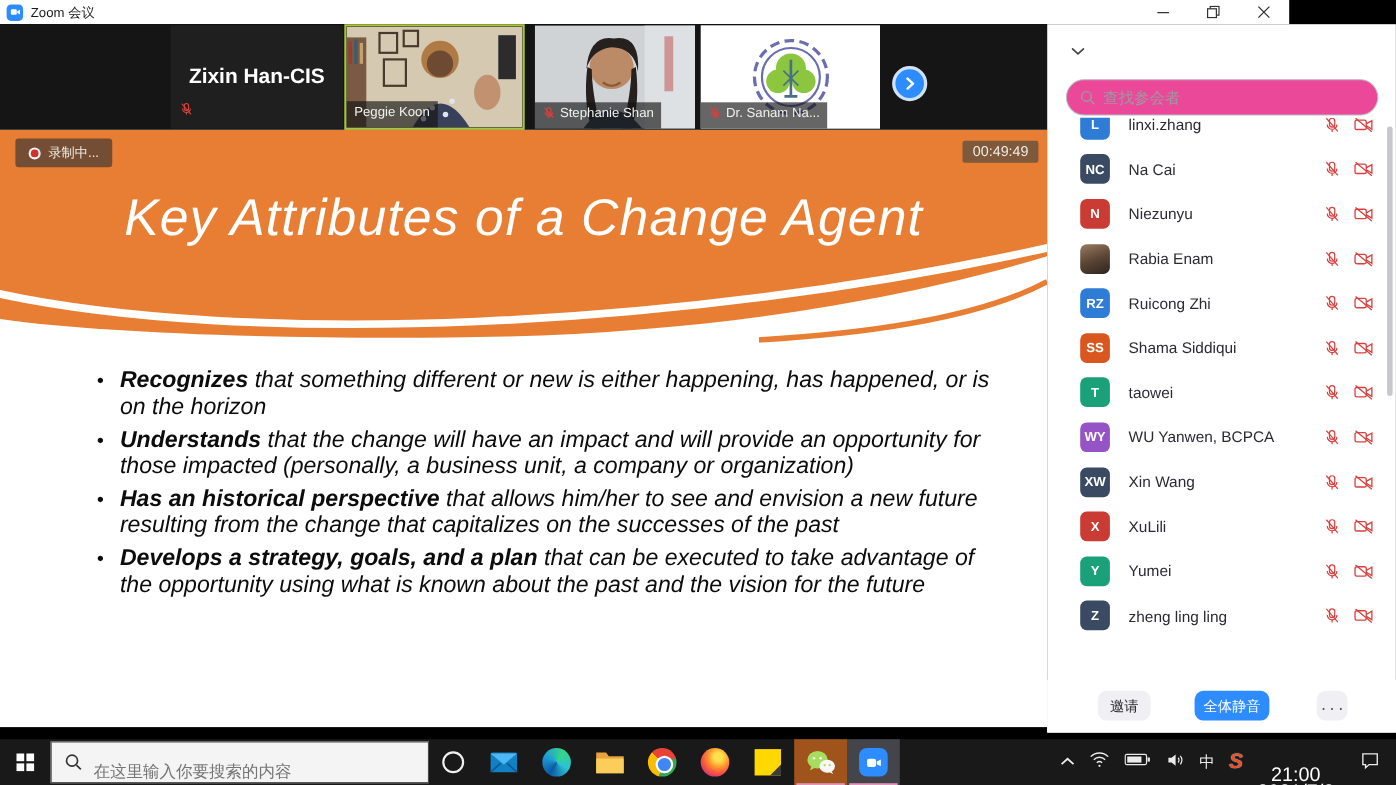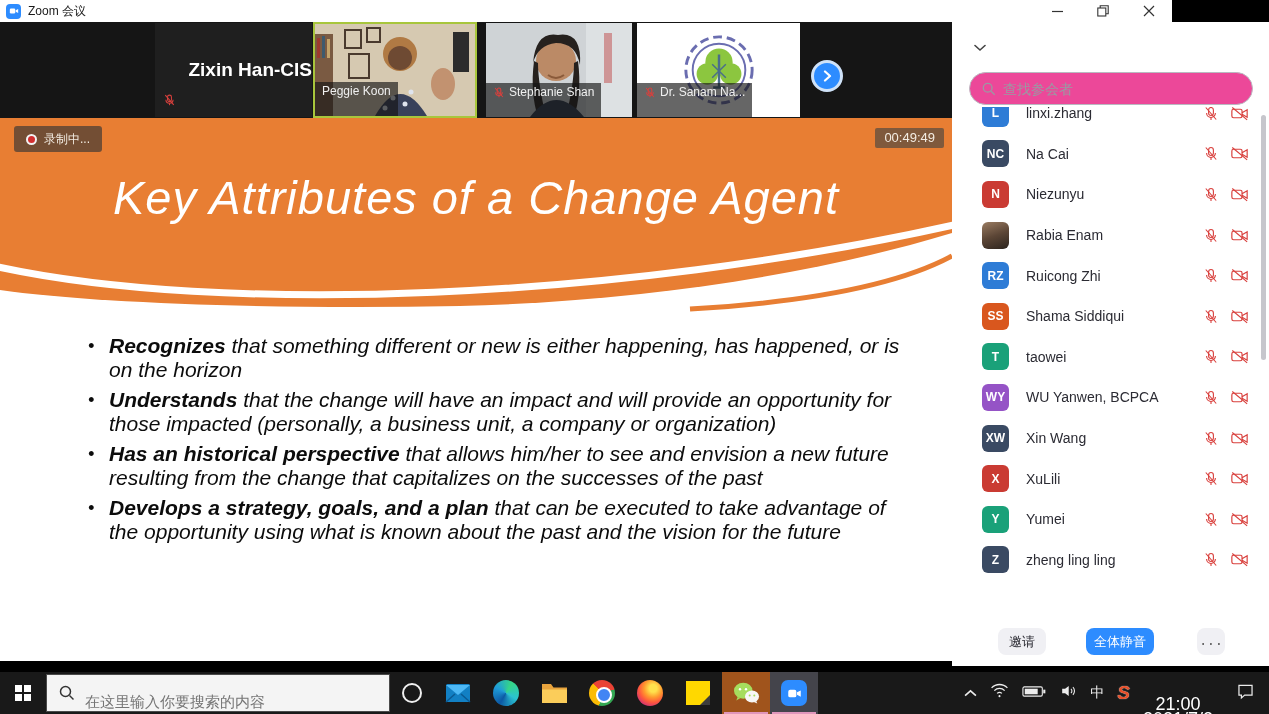--- a/index.html
+++ b/index.html
@@ -14,27 +14,27 @@
   .titlebar-title { font-size:12px; color:#1b1b1b; margin-left:7px; }
   .win-controls { margin-left:auto; display:flex; height:100%; }
   .win-btn { width:46px; height:100%; display:flex; align-items:center; justify-content:center; color:#333; }
 
   
   .main { position:absolute; left:0; top:22px; width:1269px; height:650px; background:#000; }
 
   
   .video-strip { position:absolute; left:0; top:0; width:952px; height:96px; background:#151515; }
   .tile { position:absolute; top:1px; height:94px; overflow:hidden; }
-  .tile-name-only { left:155px; width:157px; background:#1f1f1f; display:flex; align-items:center; justify-content:flex-end; }
+  .tile-name-only { left:155px; width:157px; background:#1f1f1f; display:flex; align-items:center; justify-content:center; }
   .tile-name-only .big-name { color:#fff; font-weight:bold; font-size:19px; }
   .tile-peggie { left:313px; top:0; width:164px; height:96px; border:2px solid #a8c63c; }
   .tile-steph { left:486px; width:146px; }
   .tile-sanam { left:637px; width:163px; background:#fff; display:flex; align-items:center; justify-content:center; }
   .vid-label { position:absolute; left:0; bottom:0; background:rgba(20,20,20,.65); color:#f0f0f0;
-    font-size:12px; padding:2px 7px 18px; display:flex; align-items:center; gap:4px; white-space:nowrap; }
+    font-size:12px; padding:2px 7px 8px; display:flex; align-items:center; gap:4px; white-space:nowrap; }
   .strip-mic { position:absolute; left:8px; bottom:6px; }
   .next-btn { position:absolute; left:811px; top:38px; width:32px; height:32px; border-radius:50%;
     background:#2d8cff; border:3px solid #cfe2f8; display:flex; align-items:center; justify-content:center; }
 
   
   .slide { position:absolute; left:0; top:96px; width:952px; height:543px; background:#fff; overflow:hidden; }
   .banner-svg { position:absolute; left:0; top:0; }
   .slide-title { position:absolute; left:0; top:52px; width:952px; text-align:center;
     font-style:italic; font-size:47px; color:#fff; letter-spacing:1px; }
   .rec-pill { position:absolute; left:14px; top:8px; background:rgba(104,74,52,.92); border-radius:3px;

